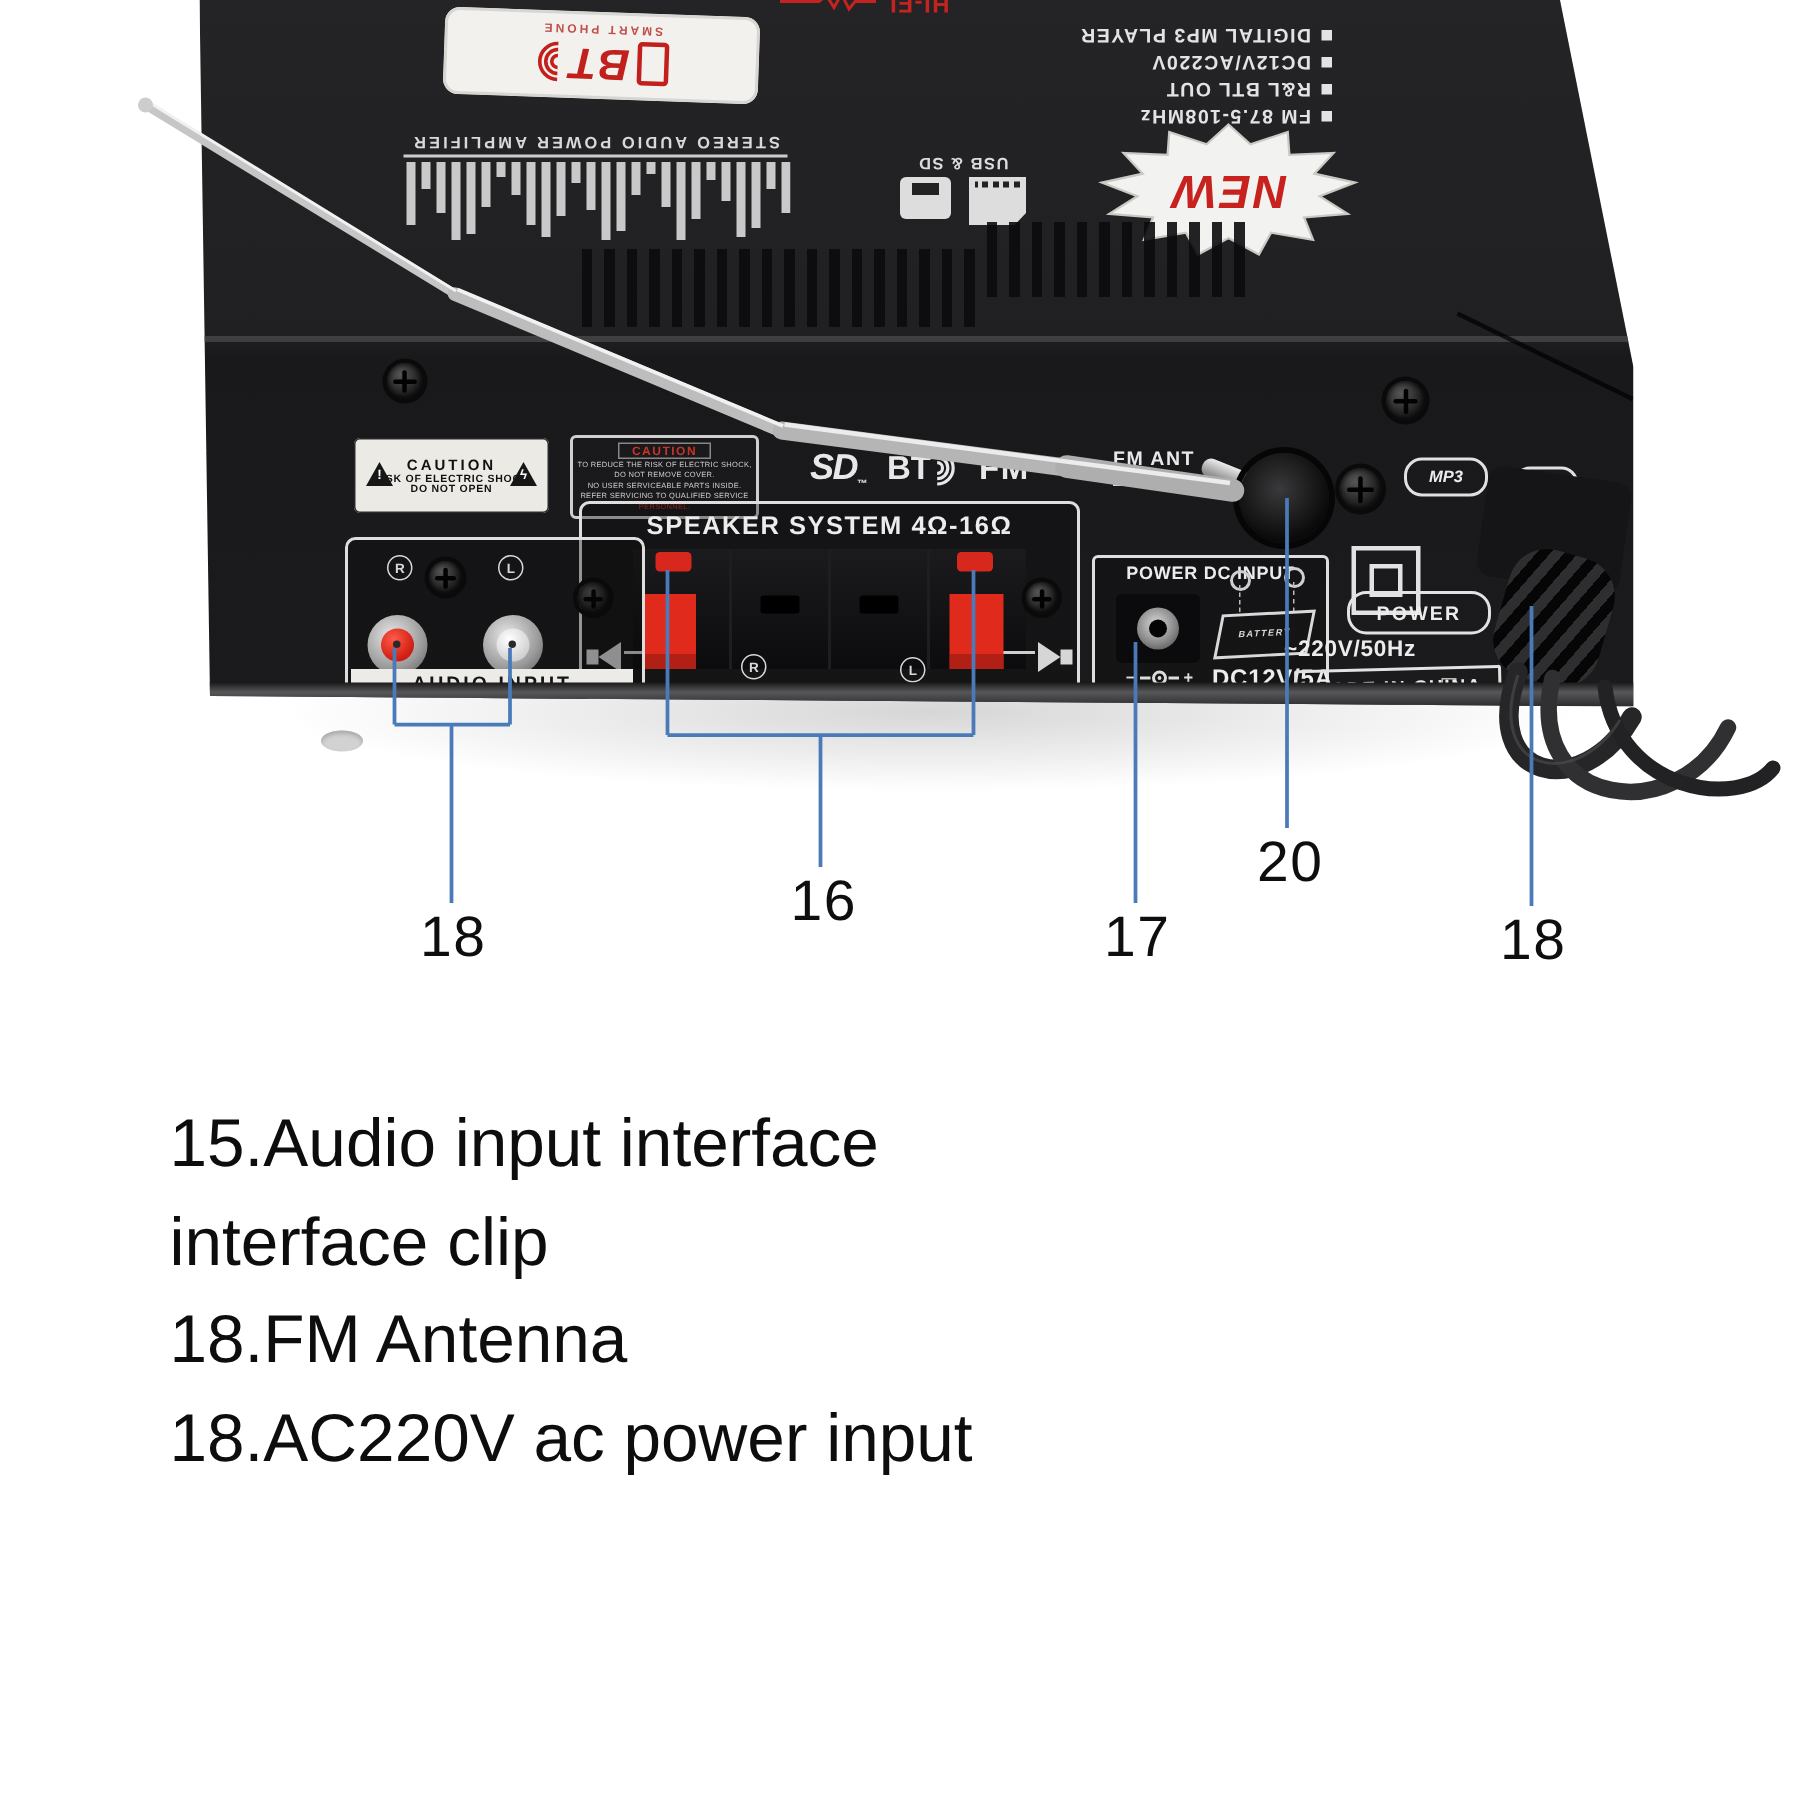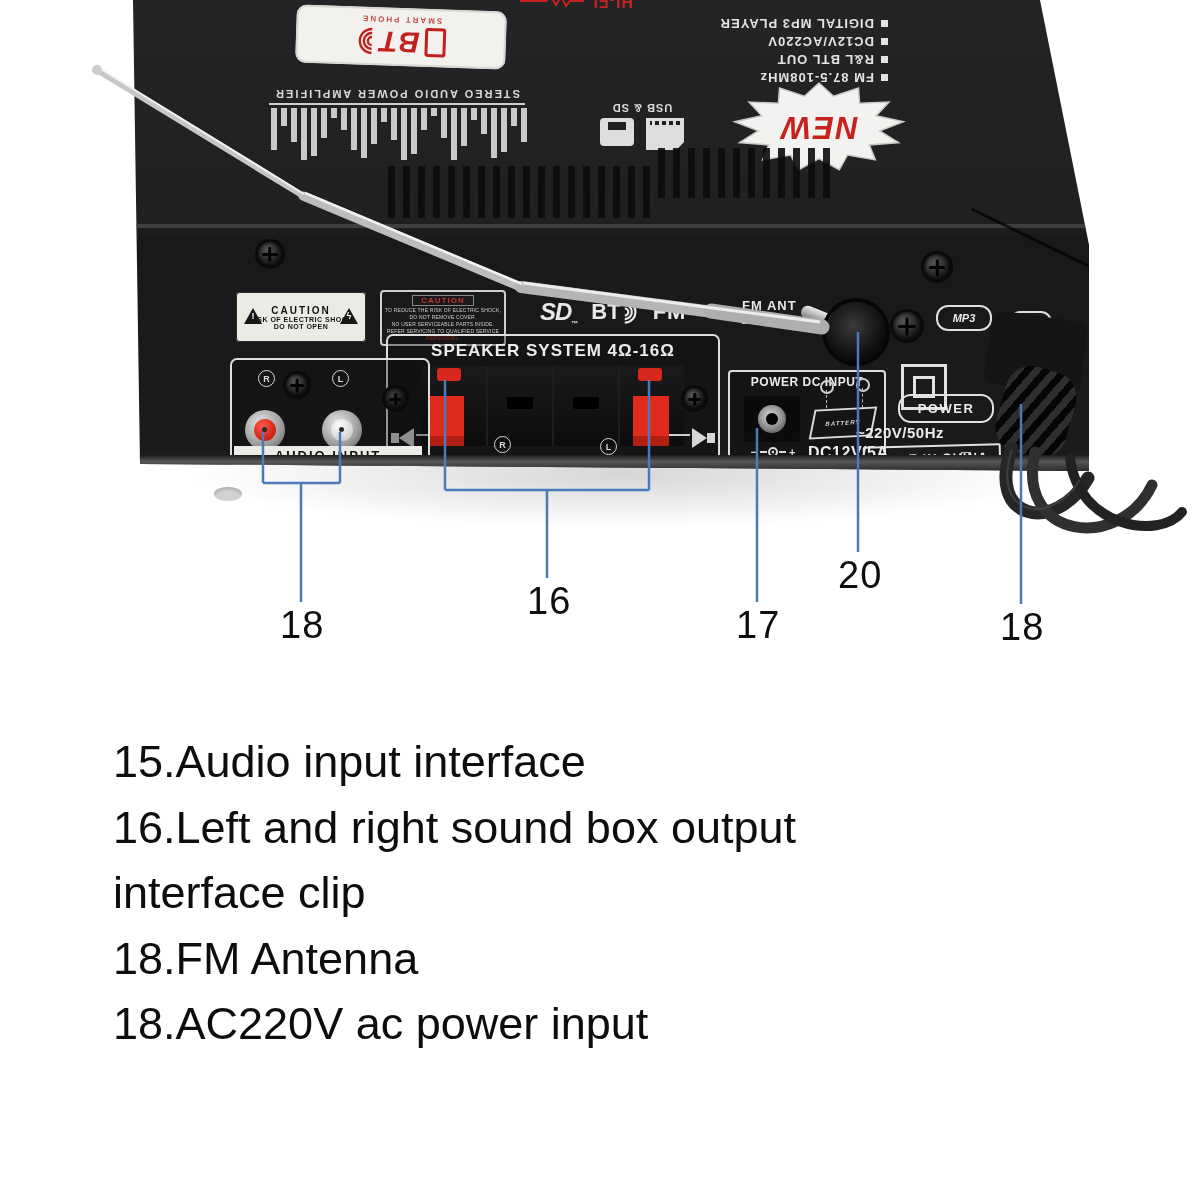--- a/index.html
+++ b/index.html
@@ -477,19 +477,18 @@
   </svg>
 
   <div class="callout-num" style="left:280px;top:604px;">18</div>
   <div class="callout-num" style="left:527px;top:580px;">16</div>
   <div class="callout-num" style="left:736px;top:604px;">17</div>
   <div class="callout-num" style="left:838px;top:554px;">20</div>
   <div class="callout-num" style="left:1000px;top:606px;">18</div>
 
   <div class="abs" id="legend">
     <div>15.Audio input interface</div>
-    <div>16.Left and right sound box output</div>
     <div>interface clip</div>
     <div>18.FM Antenna</div>
     <div>18.AC220V ac power input</div>
   </div>
 
 </div>
 
 </body></html>

